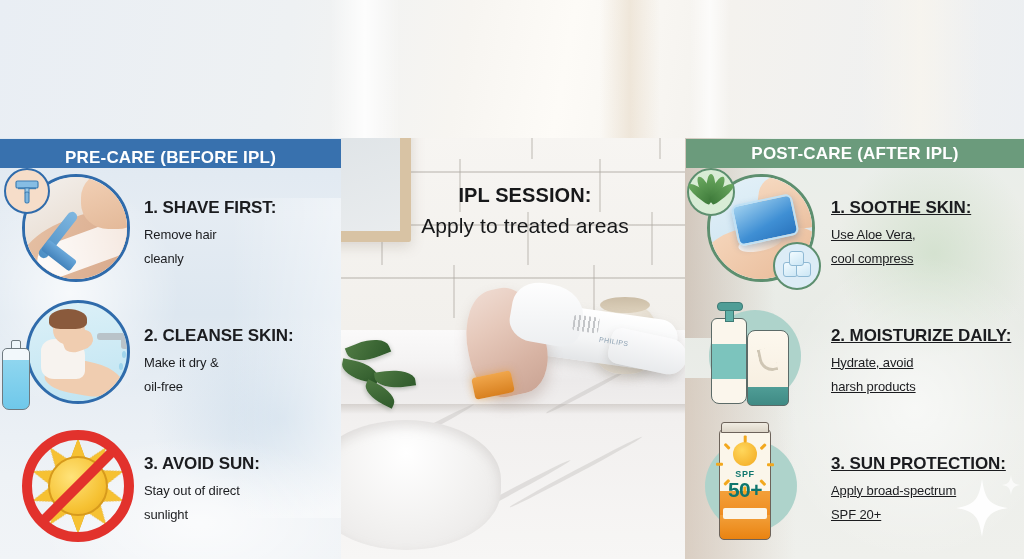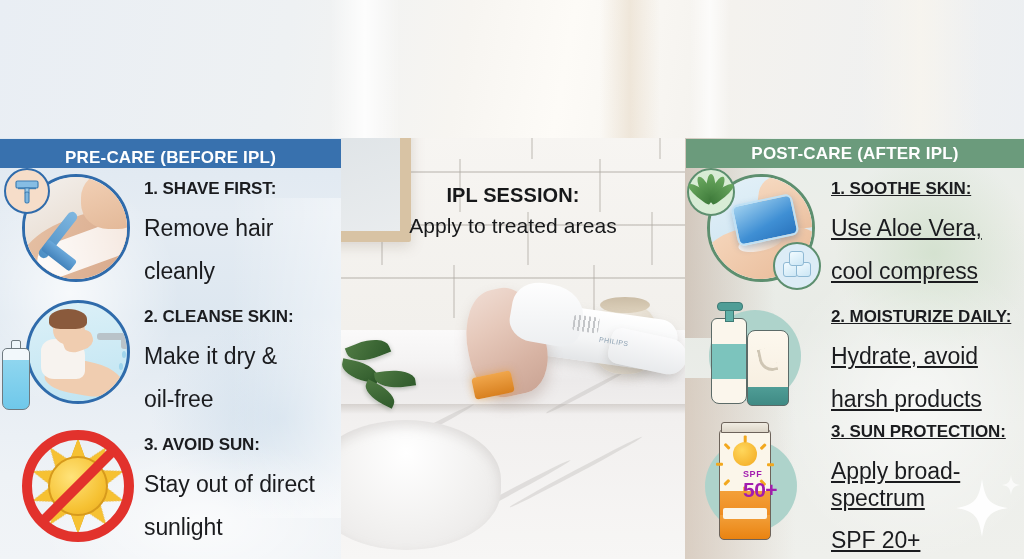--- a/index.html
+++ b/index.html
@@ -143,21 +143,21 @@
      transform:rotate(-12deg); box-shadow:0 0 8px rgba(230,150,50,.55); }
   .ipl-vent { position:absolute; left:124px; top:34px; width:26px; height:16px;
      background:repeating-linear-gradient(90deg,rgba(190,192,195,.9) 0 2px, rgba(255,255,255,0) 2px 5px);
      transform:rotate(8deg); border-radius:3px; }
   .ipl-brand { position:absolute; left:150px; top:56px; font-size:7px; color:#8fa3b4;
      letter-spacing:.4px; transform:rotate(9deg); font-family:"Liberation Sans",sans-serif; }
   .ipl-cord { position:absolute; left:226px; top:82px; width:120px; height:4px;
      background:linear-gradient(90deg,#f3f3f3,#e3e3e3); border-radius:2px; transform:rotate(5deg); }
 
   .center-caption {
-    position:absolute; left:0; top:184px; width:344px; text-align:center; z-index:6;
+    position:absolute; left:12px; top:184px; width:344px; text-align:center; z-index:6;
     color:#17181a;
   }
   .center-caption .ct1 { font-size:20px; font-weight:700; letter-spacing:.1px; }
   .center-caption .ct2 { font-size:21px; font-weight:400; margin-top:7px; letter-spacing:.1px; }
 
   
   .banner {
     position:absolute; top:139px; height:29px;
     display:flex; align-items:center; justify-content:center;
     color:#ffffff; font-size:17px; font-weight:700; letter-spacing:.2px;
@@ -165,21 +165,21 @@
   }
   .banner-left  { left:0;   width:341px; background:#3871ae;align-items:flex-end; }
   .banner-right { left:686px; width:338px; background:#6b9b7c; }
 
   
   .items { position:absolute; left:0; top:168px; width:100%; z-index:5; }
   .item { position:relative; display:flex; align-items:center; height:128px; }
   .item-art { position:relative; width:140px; height:128px; flex:none; }
   .item-text { flex:1; padding-right:6px; color:#1b1c1f; }
   .item-text .t-head { font-size:17px; font-weight:700; letter-spacing:-0.1px; line-height:1.18; }
-  .item-text .t-body { font-size:23px; font-weight:400; line-height:1.17; margin-top:16px; letter-spacing:-0.1px; }
+  .item-text .t-body { font-size:13px; font-weight:400; line-height:1.17; margin-top:9px; letter-spacing:-0.1px; }
 
   .col-left  .item-text { margin-left:4px; }
   .col-right .item-text { margin-left:6px;text-decoration:underline; }
 
   
   .medallion { position:absolute; left:22px; top:6px; width:108px; height:108px;
      border-radius:50%; overflow:hidden; }
   .med-blue   { border:3px solid #2f6bab; }
   .med-green  { border:3px solid #5d8f6f; }
 
@@ -268,22 +268,22 @@
   
   .spf-disc { position:absolute; left:20px; top:16px; width:92px; height:92px; border-radius:50%; background:#aed3cb; }
   .spf-tube { position:absolute; left:34px; top:4px; width:52px; height:112px;
      background:linear-gradient(180deg,#fbf6ea 0%,#fbf6ea 56%,#f3a03a 56%,#ef8d22 78%,#f3a03a 78%,#e98311 100%);
      border:1.7px solid #6d635a; border-radius:6px 6px 5px 5px; }
   .spf-cap { position:absolute; left:36px; top:-2px; width:48px; height:11px;
      background:linear-gradient(180deg,#f0ece2,#ddd6c8); border:1.7px solid #6d635a; border-radius:3px 3px 0 0; }
   .spf-sun { position:absolute; left:48px; top:18px; width:24px; height:24px; border-radius:50%;
      background:radial-gradient(circle at 38% 34%,#ffd75c,#f2a81e); }
   .spf-ray { position:absolute; left:50%; top:50%; width:2.6px; height:7px; background:#f2a81e; border-radius:1px; transform-origin:center 14px; }
-  .spf-label { position:absolute; left:34px; top:46px; width:52px; text-align:left;
-     font-weight:700; color:#a21caf; line-height:1;padding-left:24px; }
+  .spf-label { position:absolute; left:34px; top:46px; width:52px; text-align:center;
+     font-weight:700; color:#0f766e; line-height:1; }
   .spf-label .s1 { font-size:9px; letter-spacing:.6px; }
   .spf-label .s2 { font-size:21px; letter-spacing:-0.5px; }
   .spf-band { position:absolute; left:38px; top:84px; width:44px; height:11px; background:#fbf6ea; border-radius:2px; }
 
   
   .sparkle { position:absolute; right:16px; bottom:22px; width:52px; height:58px; z-index:6; }
   .sparkle-sm { position:absolute; right:4px; bottom:64px; width:18px; height:20px; z-index:6; opacity:.85; }
 </style>
 </head>
 <body>

